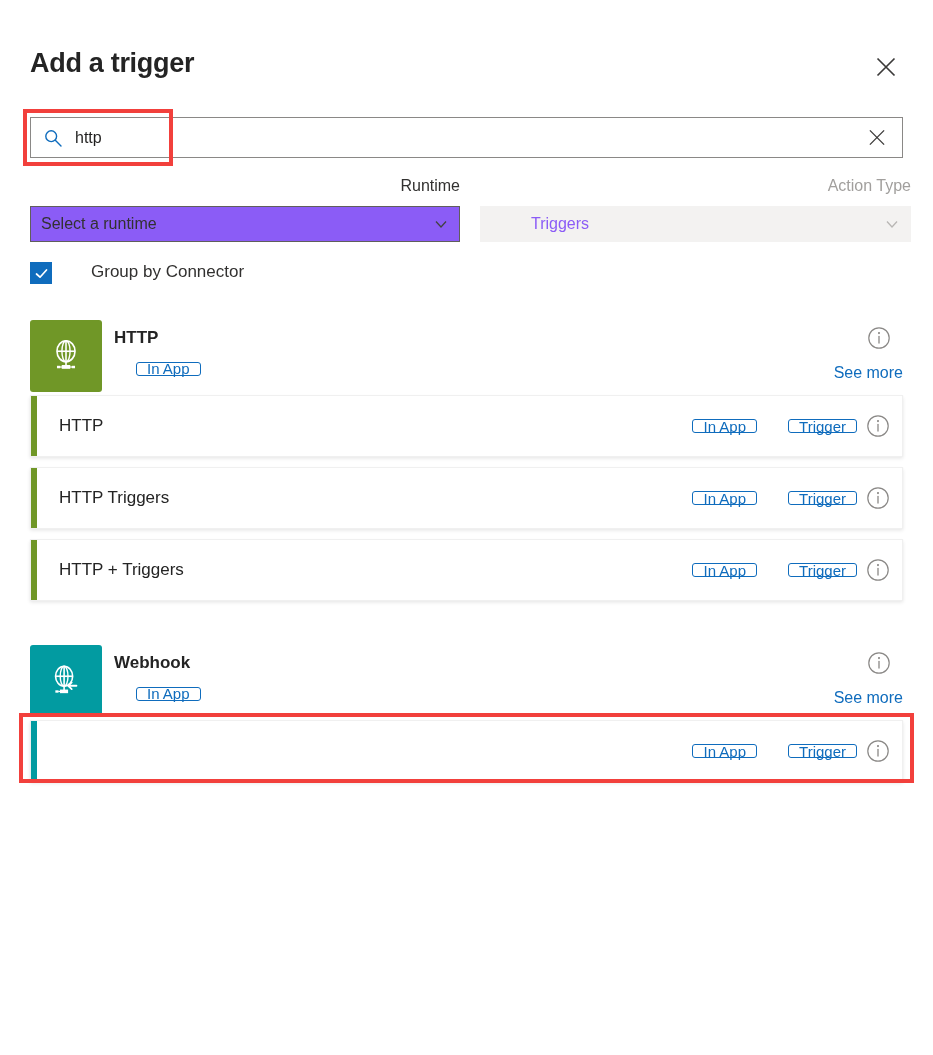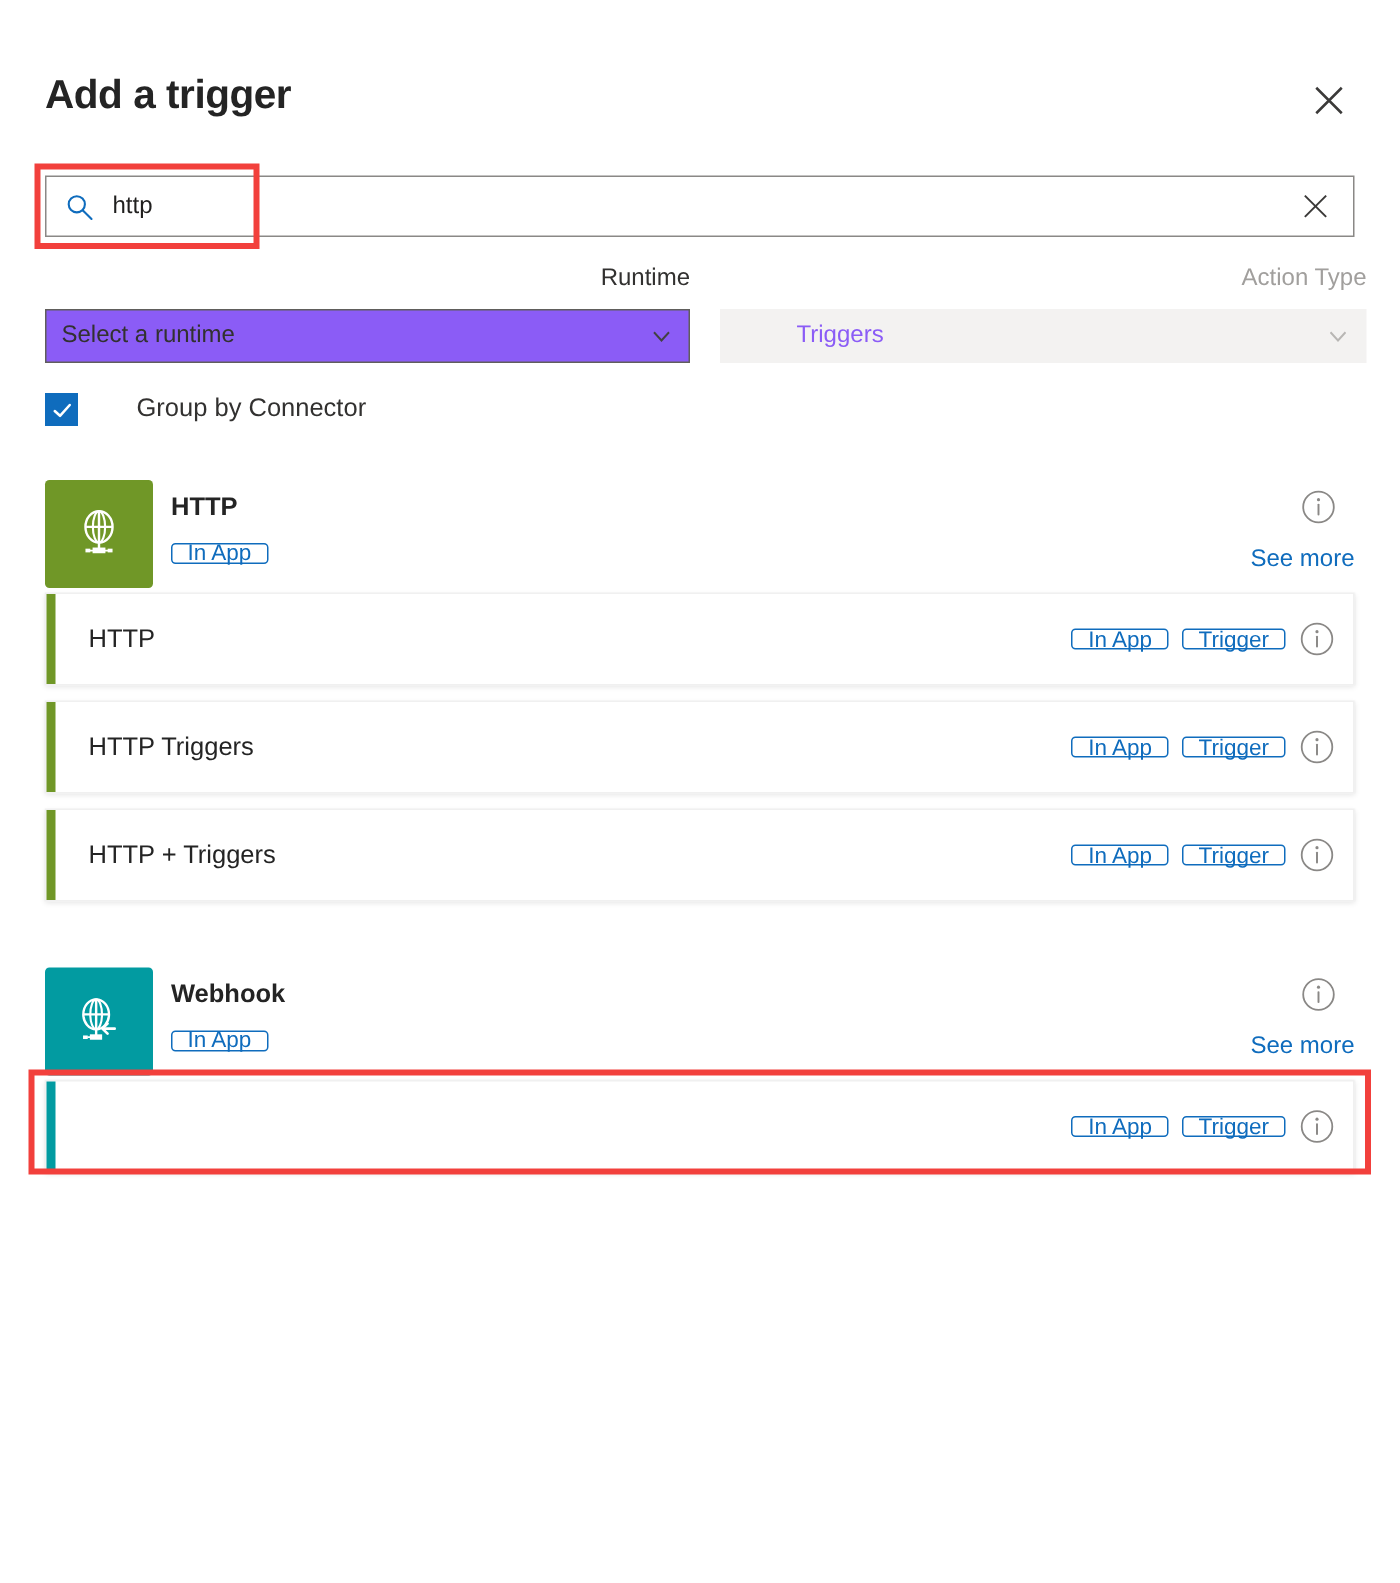--- a/index.html
+++ b/index.html
@@ -129,21 +129,21 @@
     position: absolute; right: 0px; top: 44px;
     font-size: 16px; color: #0f6cbd; text-decoration: none; cursor: pointer;
   }
 
   
   .badge {
     display: inline-flex; align-items: center; justify-content: center;
     height: 14px; padding: 0 10px;
     border: 1px solid #0f6cbd; border-radius: 3px;
     color: #0f6cbd; font-size: 15px; background: #fff;
-    white-space: nowrap; cursor: pointer;
+    white-space: nowrap; cursor: pointer; margin-left: 22px;
   }
 
   
   .op-row {
     position: relative; height: 62px; margin-bottom: 10px;
     background: #ffffff; border: 1px solid #f0f0f0;
     box-shadow: 0 1.6px 3.6px rgba(0,0,0,0.10), 0 0.3px 0.9px rgba(0,0,0,0.08);
     display: flex; align-items: center; cursor: pointer;
   }
   .op-accent {

